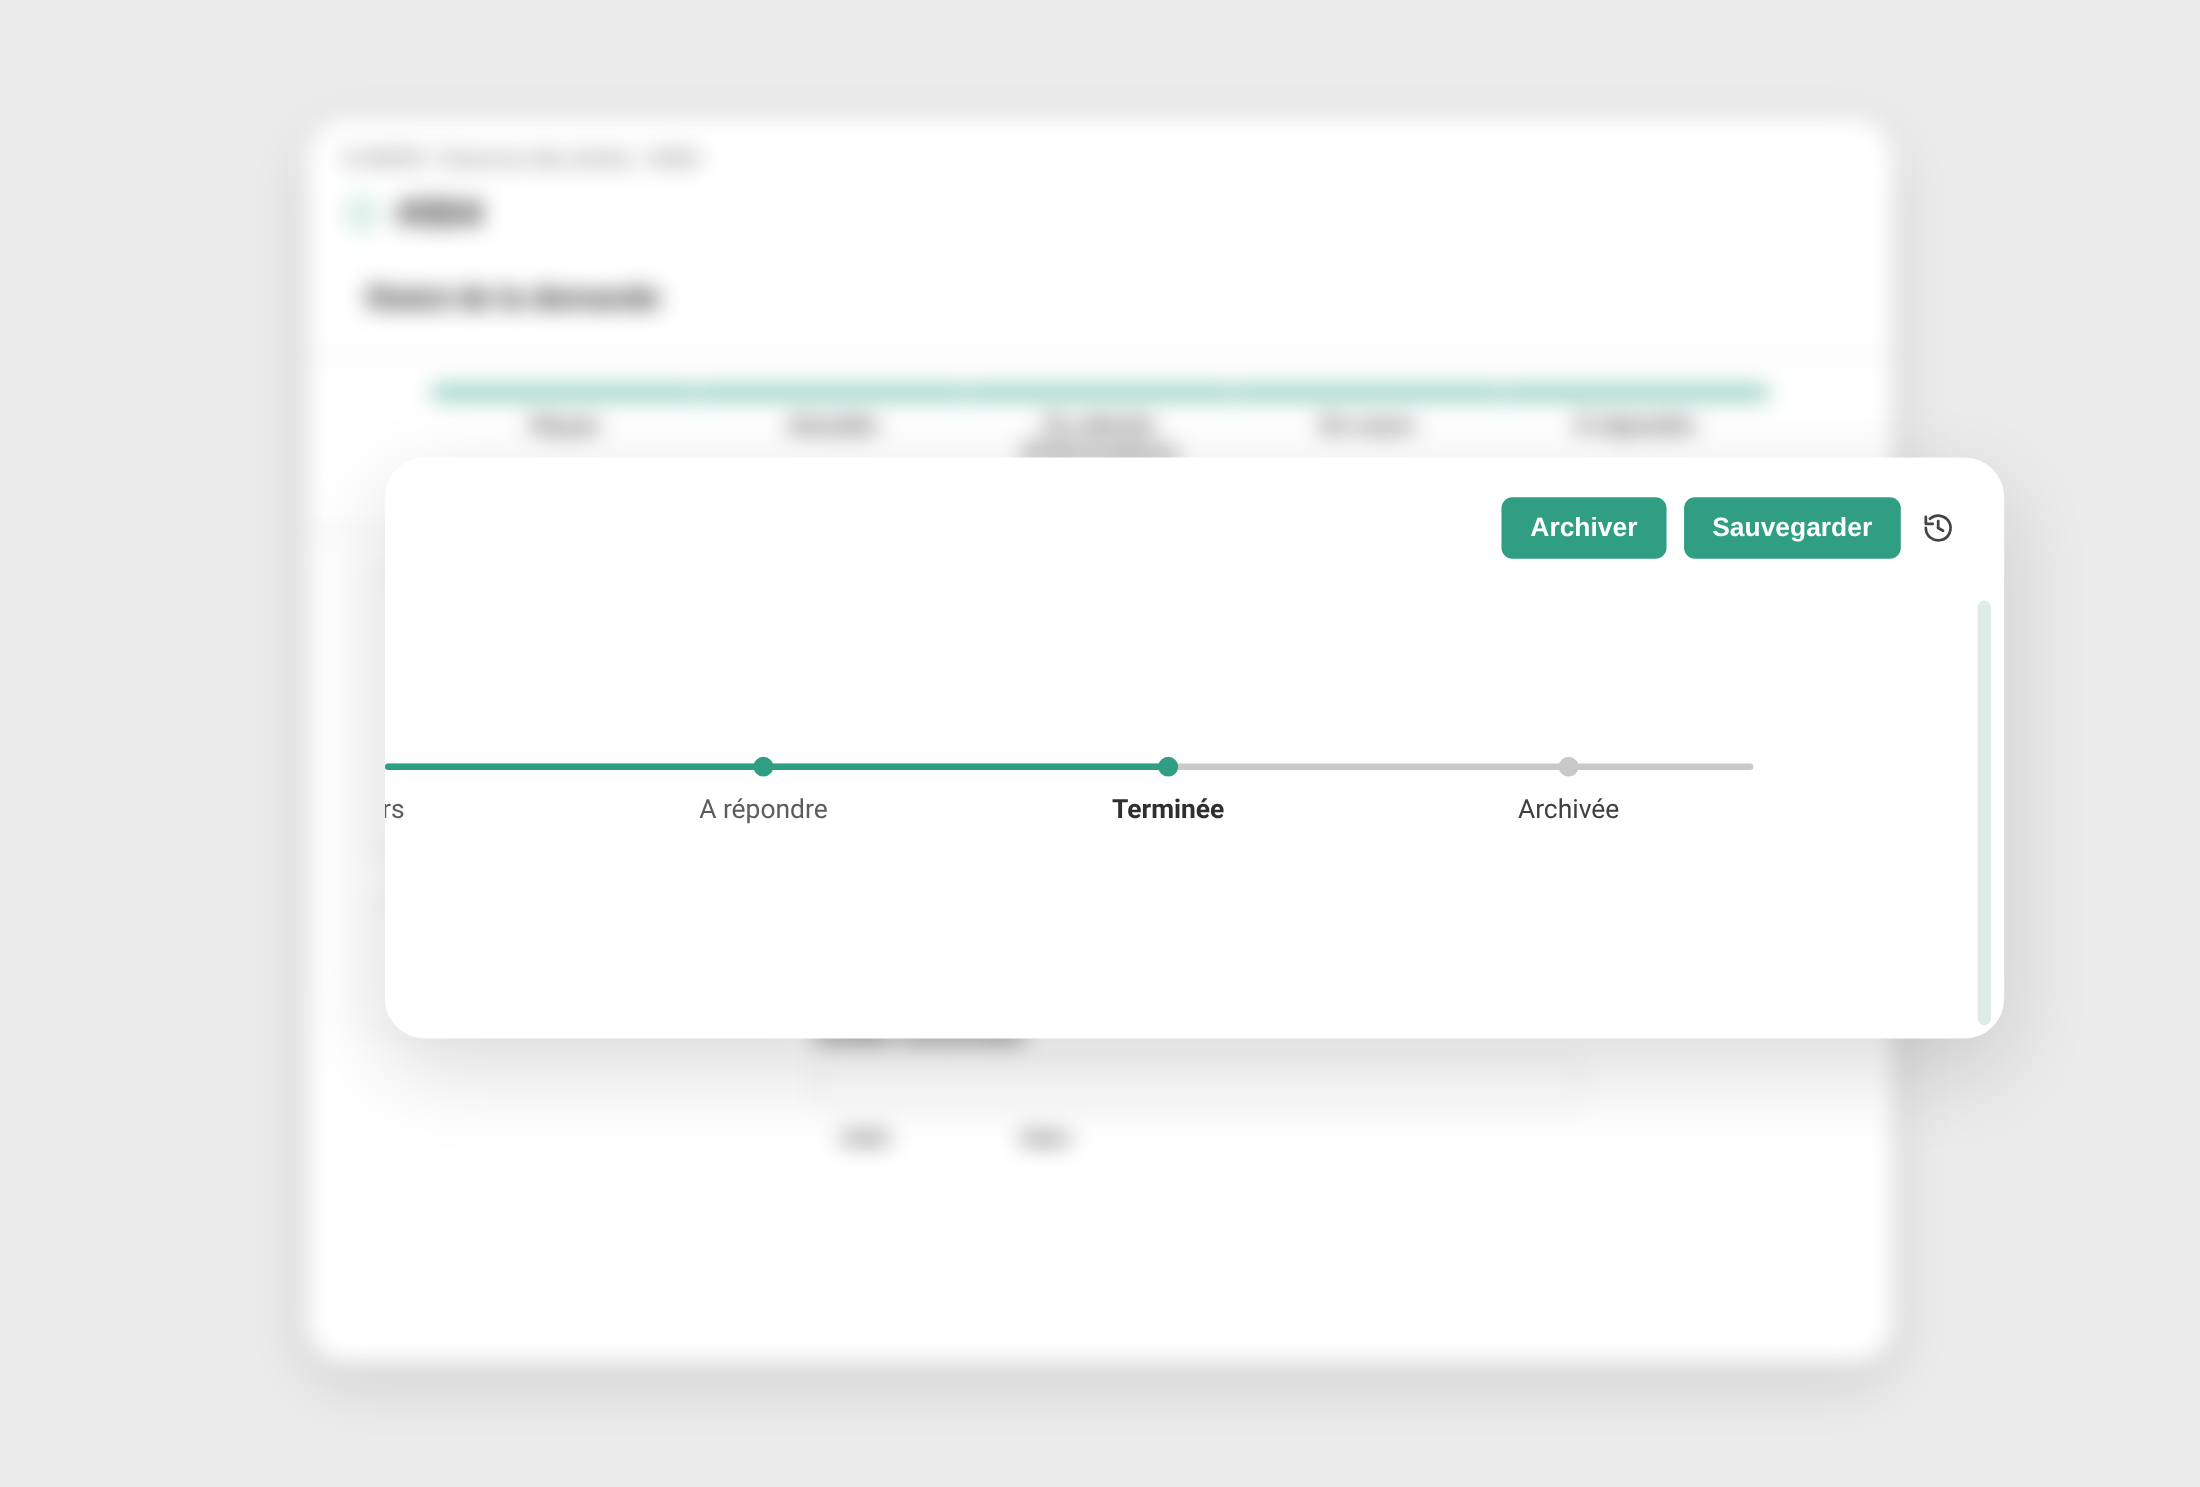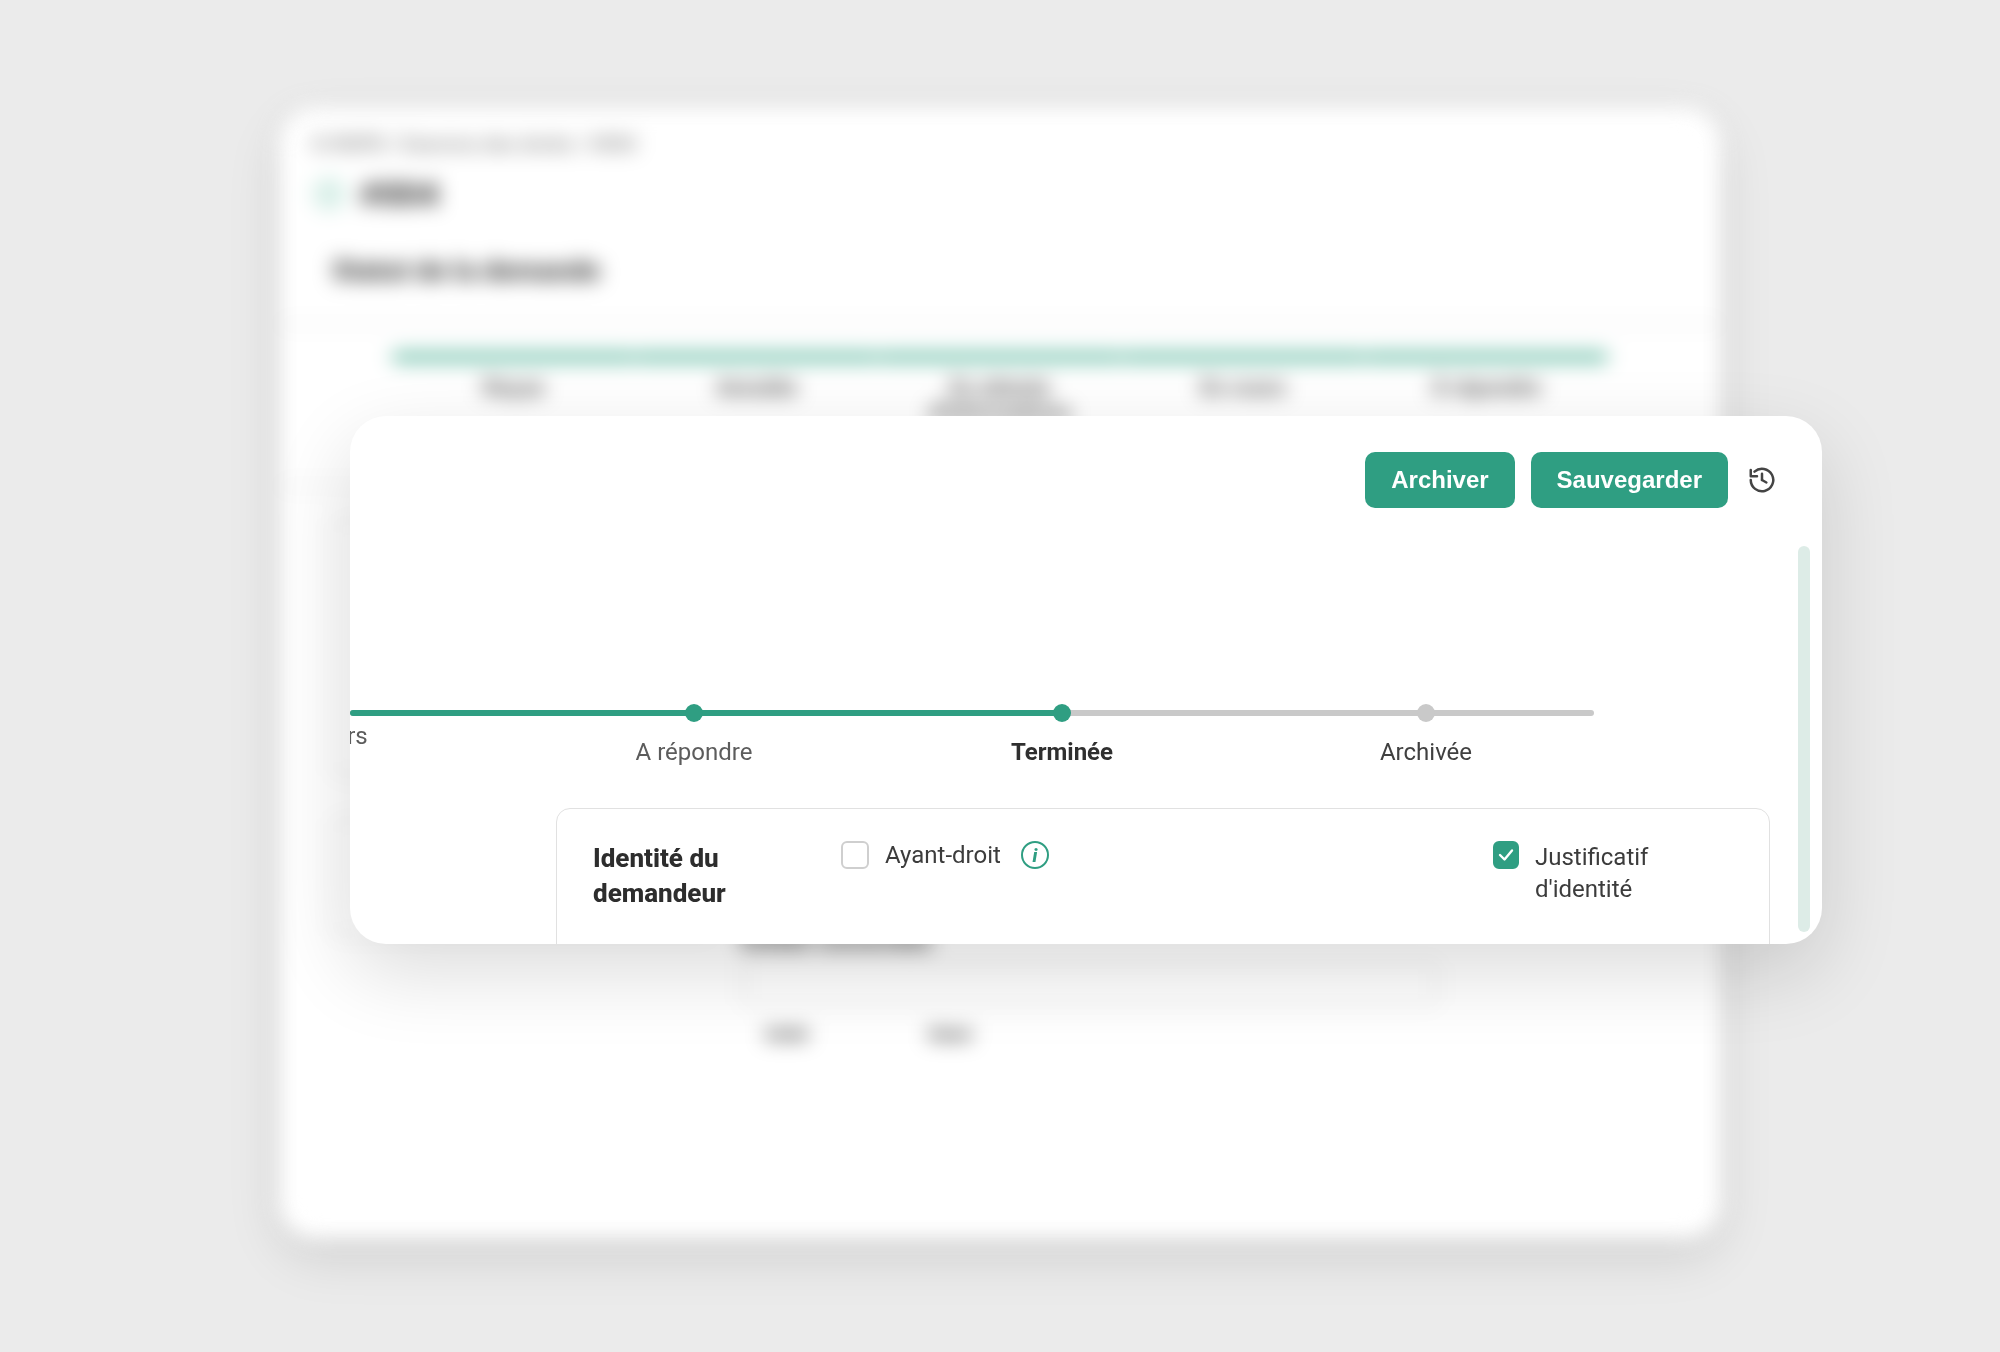--- a/index.html
+++ b/index.html
@@ -91,21 +91,21 @@
   }
   .history-btn {
     width: 36px; height: 36px;
     display: flex; align-items: center; justify-content: center;
     cursor: pointer;
   }
 
   .panel-stepper {
     position: absolute;
     left: 0;
-    top: 276px;
+    top: 260px;
     width: 1244px;  
     height: 110px;
   }
   .track {
     position: absolute;
     top: 18px;
     left: 0;
     right: 0;
     height: 6px;
     background: #c9c9c9;
@@ -290,32 +290,14 @@
     <div class="node done" style="left:344px;"></div>
     <div class="step-label" style="left:344px;">A répondre</div>
 
     <div class="node done" style="left:712px;"></div>
     <div class="step-label current" style="left:712px;">Terminée</div>
 
     <div class="node" style="left:1076px;"></div>
     <div class="step-label muted" style="left:1076px;">Archivée</div>
   </div>
 
-  <div class="identity-card">
-    <div class="identity-title">Identité du demandeur</div>
-
-    <div class="check-field">
-      <div class="checkbox"></div>
-      <span class="check-label">Ayant-droit</span>
-      <span class="info-icon">i</span>
-    </div>
-
-    <div class="justif">
-      <div class="checkbox checked">
-        <svg width="18" height="18" viewBox="0 0 24 24" fill="none" stroke="#fff" stroke-width="3.2" stroke-linecap="round" stroke-linejoin="round">
-          <polyline points="4 12 10 18 20 6"></polyline>
-        </svg>
-      </div>
-      <span class="check-label">Justificatif d'identité</span>
-    </div>
-  </div>
 
 </div>
 
 </body></html>

